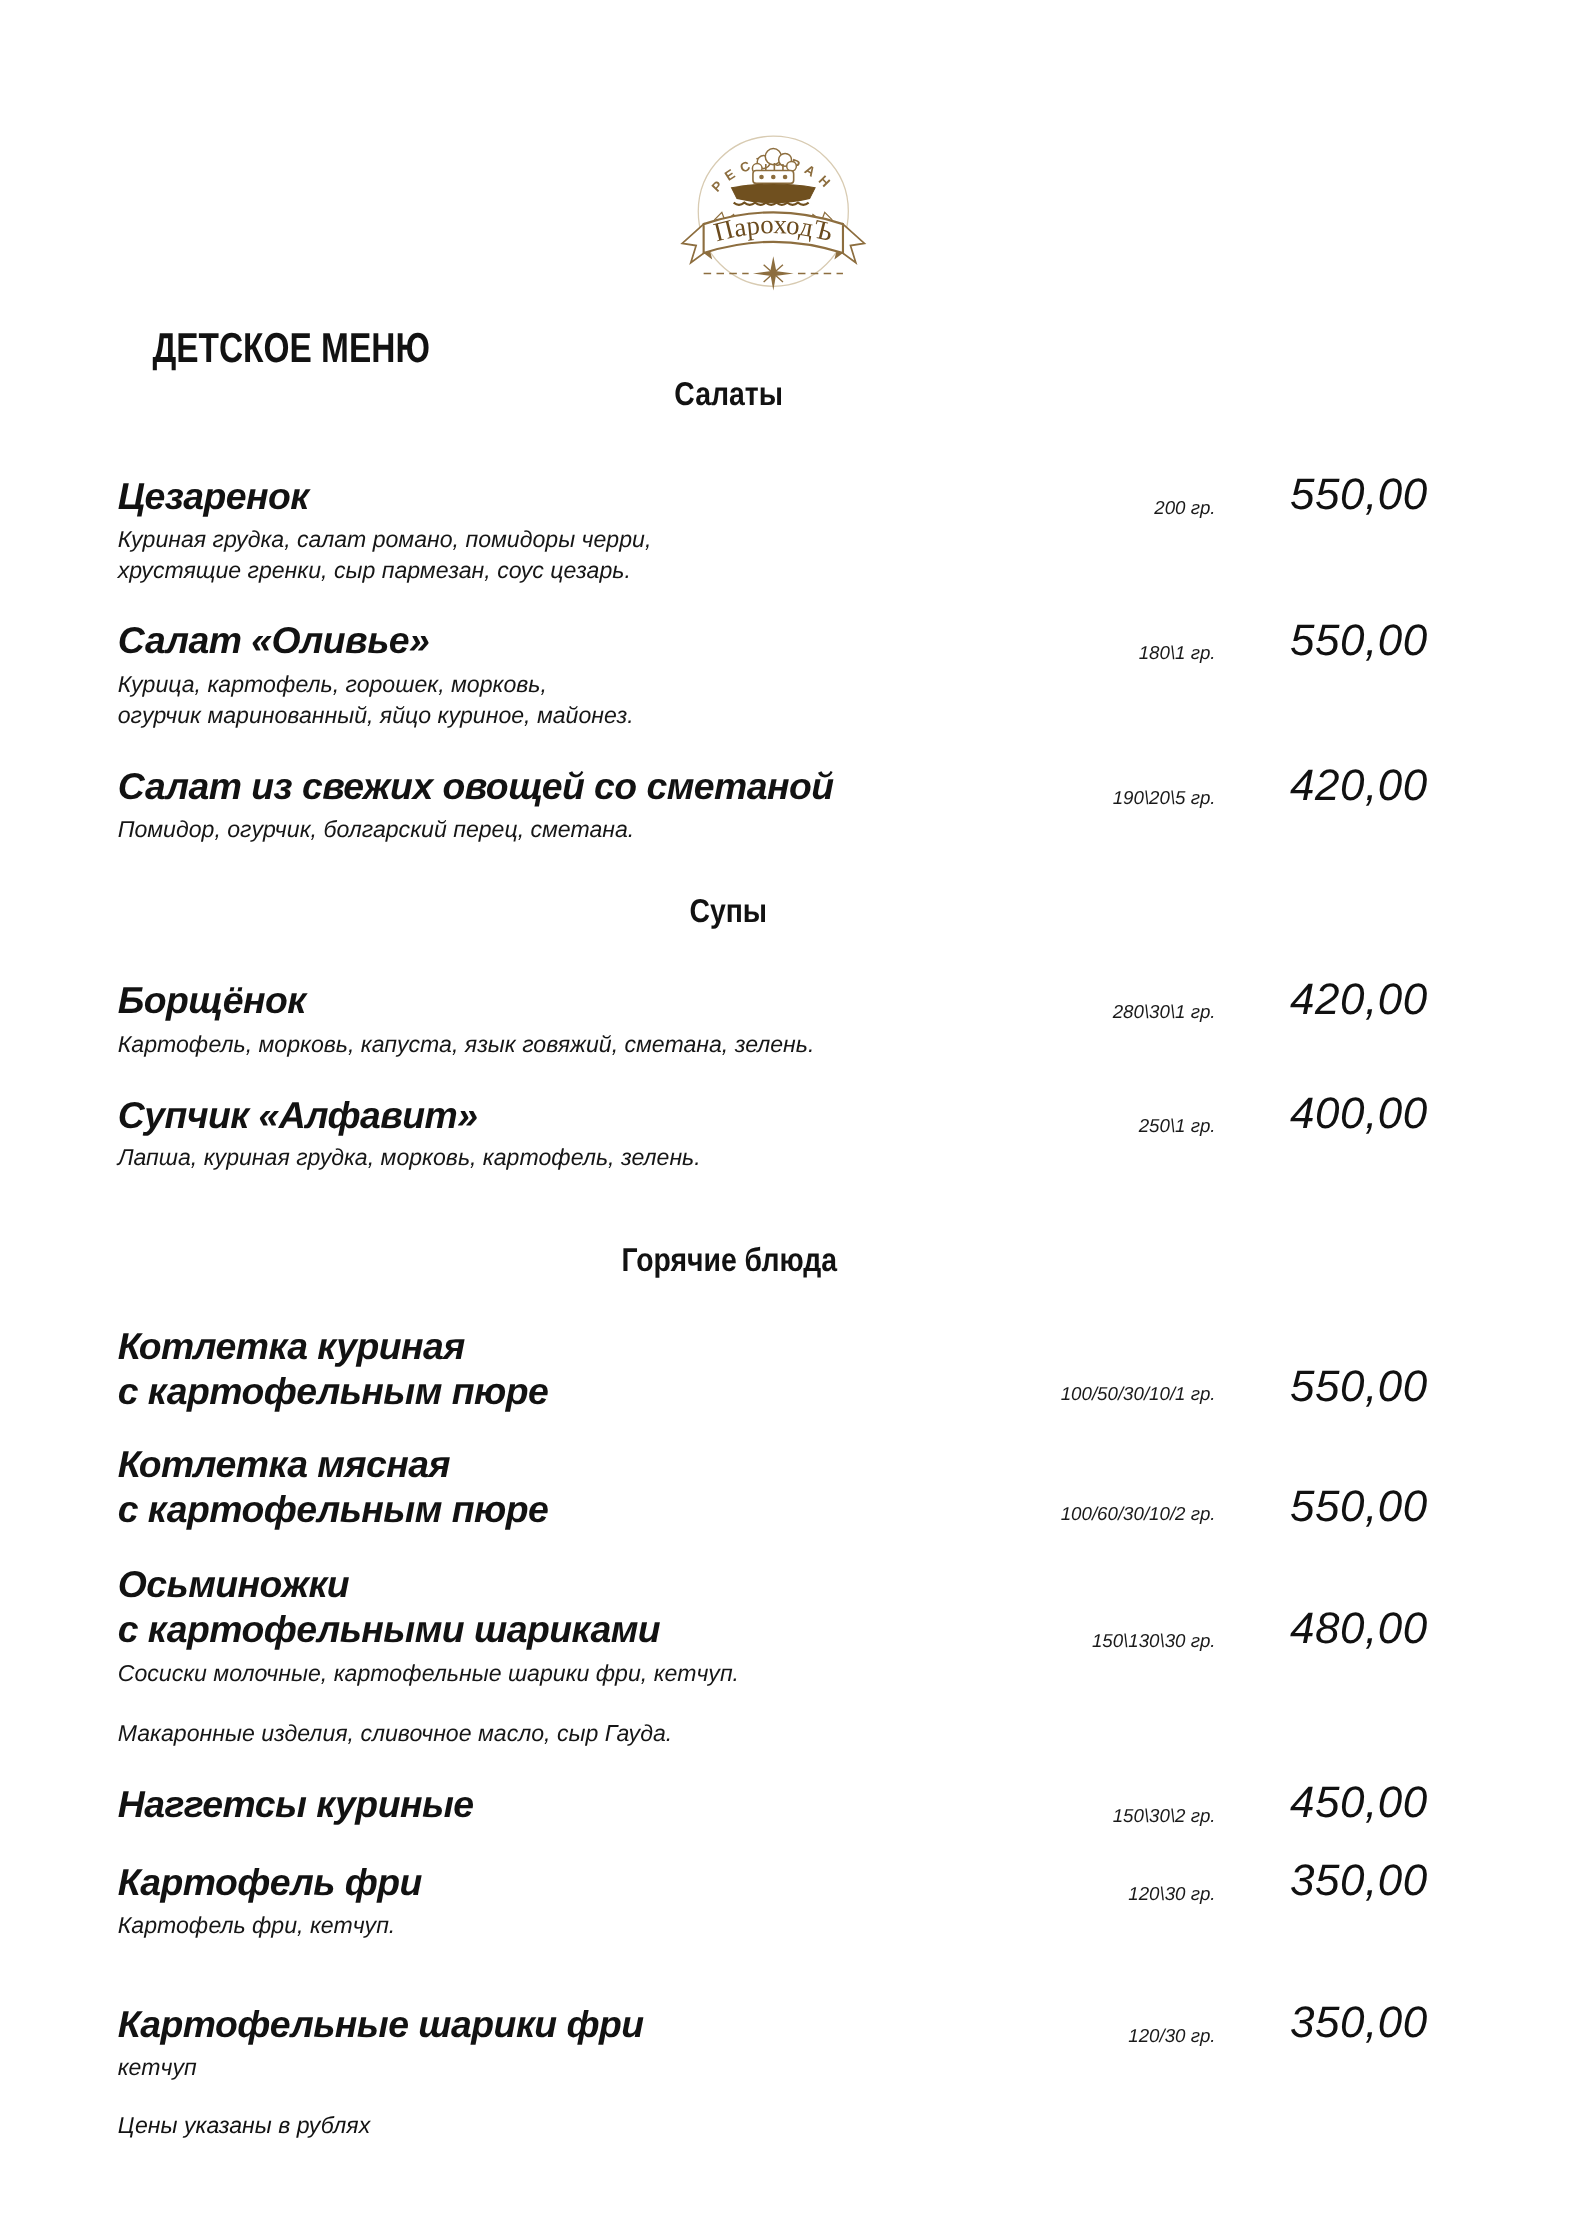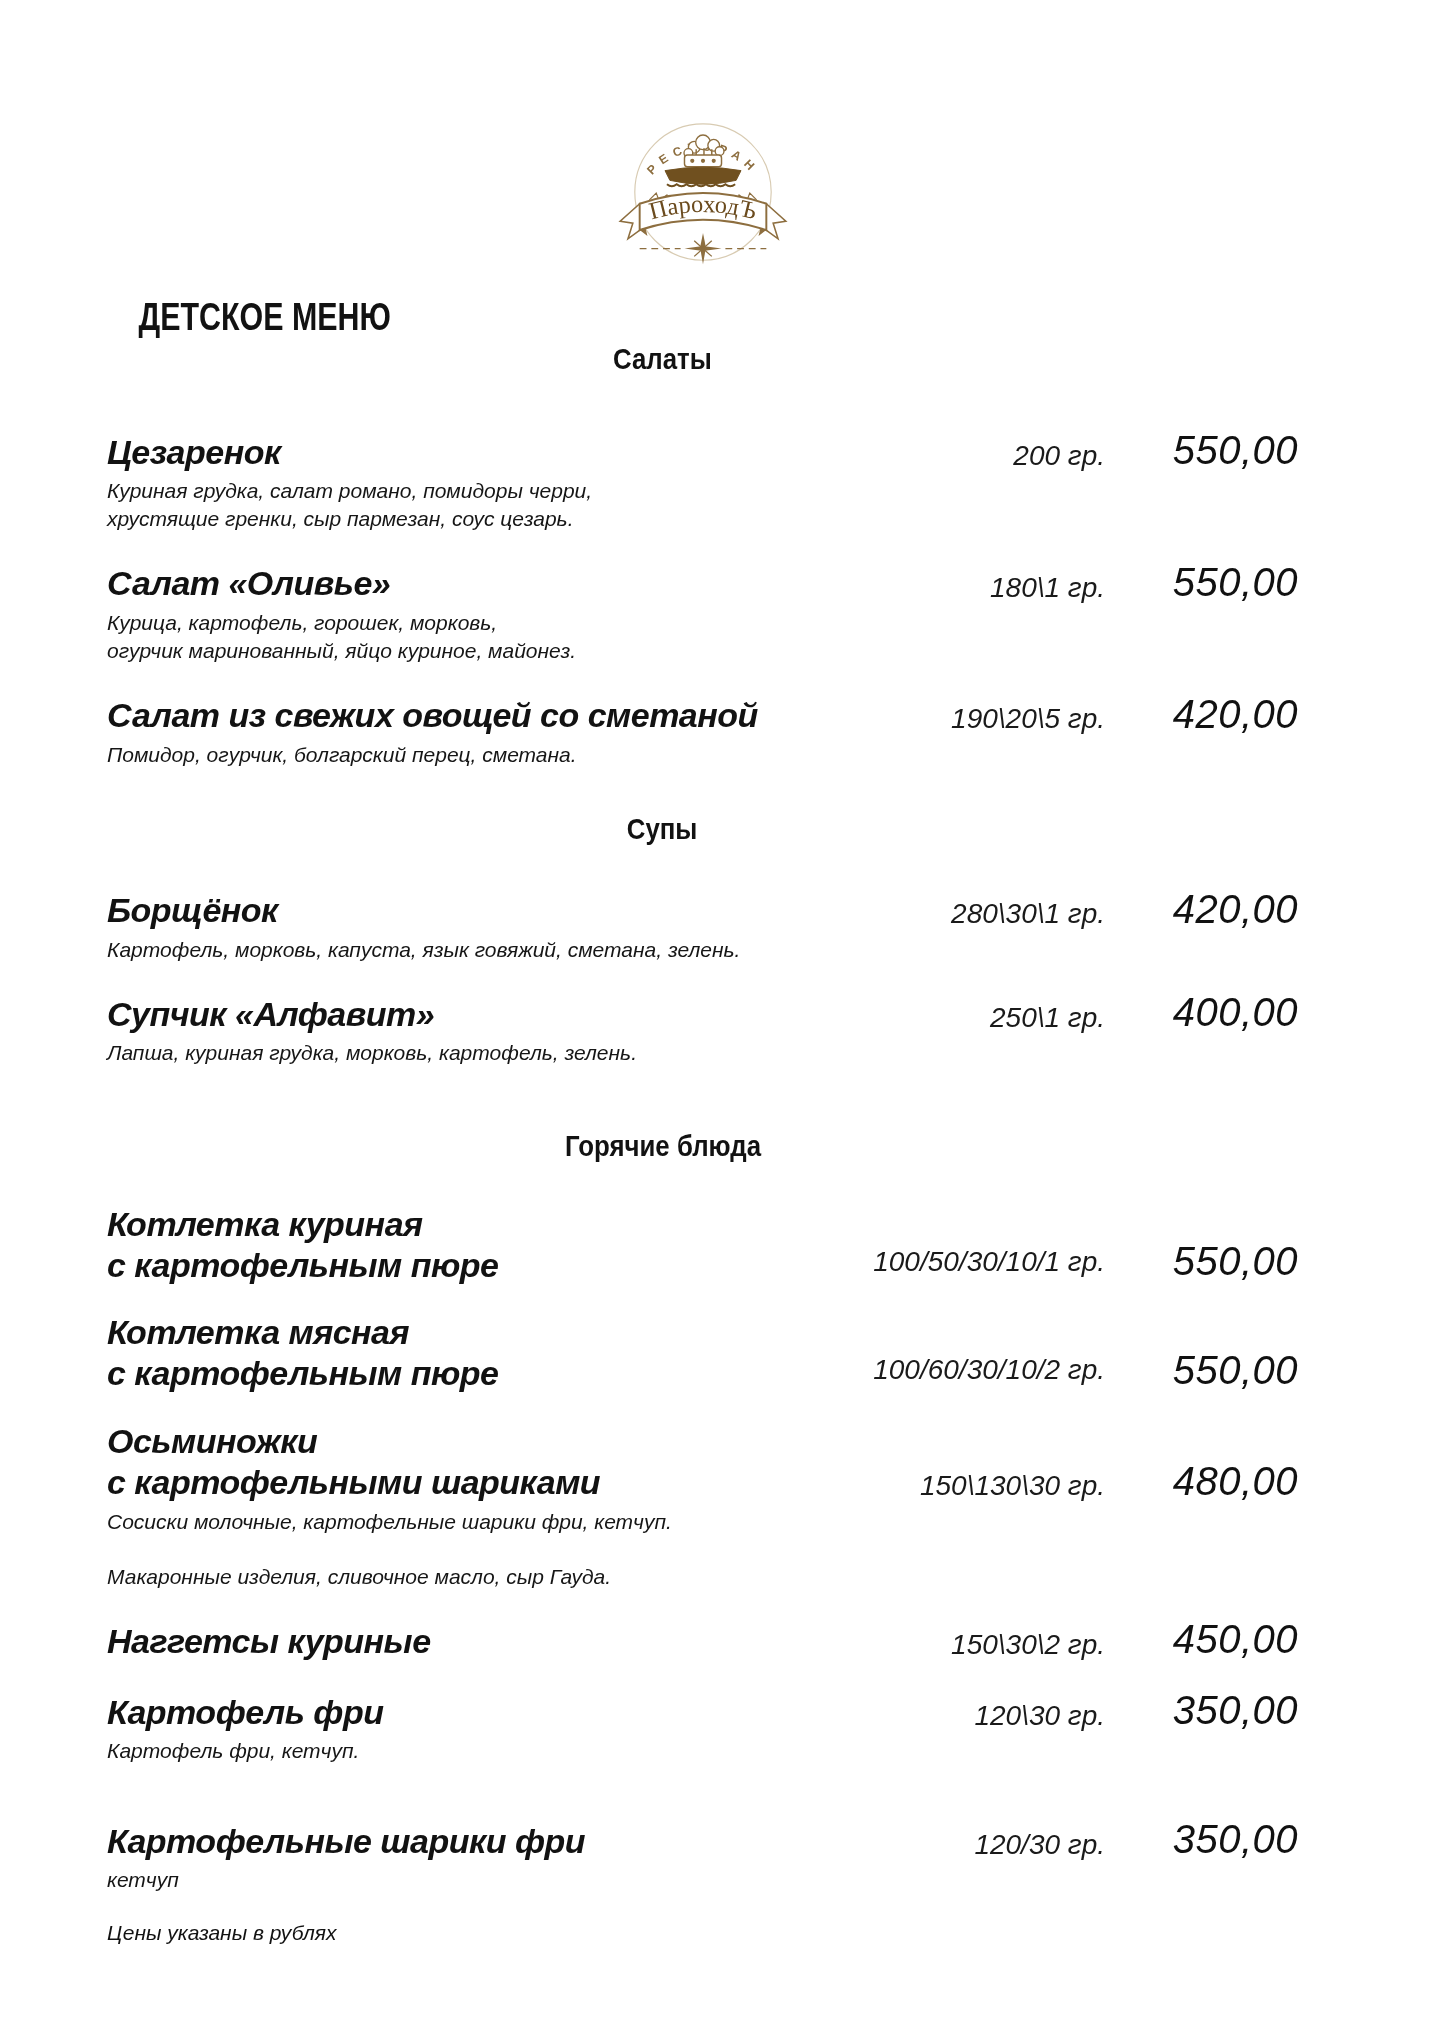--- a/index.html
+++ b/index.html
@@ -35,21 +35,21 @@
   .head { display:flex; align-items:flex-end; }
   .head.bottom { align-items:flex-end; }
   .item-name {
     flex:1 1 auto;
     font-size:34px; font-weight:bold; font-style:italic;
     line-height:1.2; letter-spacing:-0.5px;
   }
   .item-name span { white-space:pre-line; }
   .weight {
     flex:0 0 200px; text-align:right;
-    font-size:28px; font-style:italic; color:#1a1a1a;
+    font-size:17px; font-style:italic; color:#1a1a1a;
     line-height:1.2; white-space:nowrap;
   }
   .price {
     flex:0 0 193px; text-align:right;
     font-size:40px; font-style:italic; color:#111;
     line-height:1.1; letter-spacing:0.5px; white-space:nowrap;
   }
   .head.bottom .weight { padding-bottom:7px; }
   .head.bottom .price { padding-bottom:2px; }
   .item-desc {

